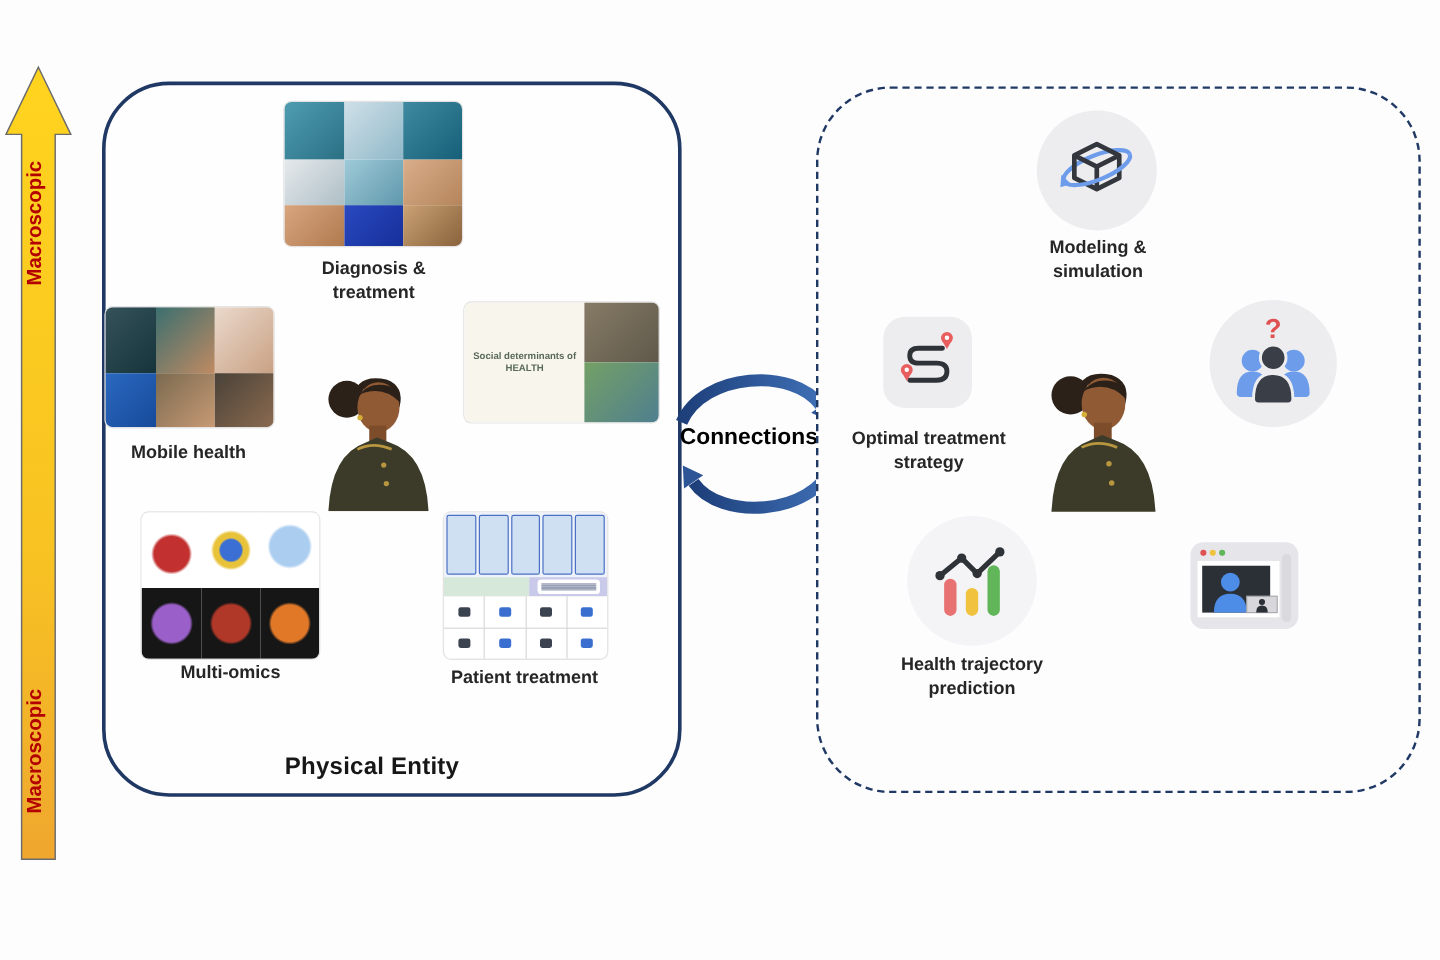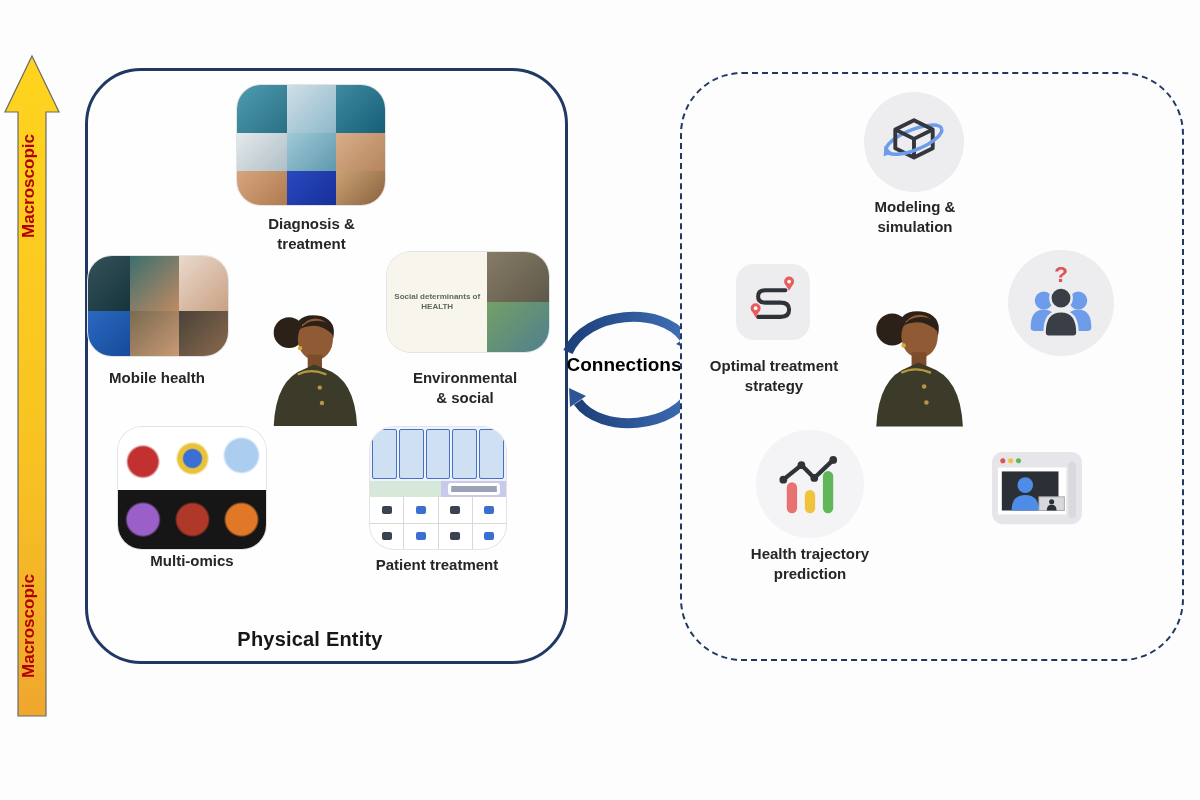--- a/index.html
+++ b/index.html
@@ -28,21 +28,21 @@
   .v-arrow{position:absolute;left:2px;top:48px;}
 
   
   .timeline{position:absolute;left:45px;top:716px;width:1105px;height:24px;
             border:2px solid #46505e;box-sizing:border-box;
             background:linear-gradient(90deg,#8dc646 0%,#a9c83f 35%,#cdbe3b 65%,#e8ab38 88%,#efa437 100%);
             display:flex;align-items:center;justify-content:space-between;
             padding:0 28px 0 32px;}
 
   
-  .collage{position:absolute;border-radius:24px;overflow:hidden;
+  .collage{position:absolute;border-radius:6px;overflow:hidden;
            box-shadow:0 0 0 1px #e3e3e3;display:grid;}
   .collage>div{width:100%;height:100%;}
   .c-diag{left:237px;top:85px;width:148px;height:120px;
           grid-template-columns:34% 33% 33%;grid-template-rows:40% 32% 28%;}
   .c-mob{left:88px;top:256px;width:140px;height:100px;
          grid-template-columns:30% 35% 35%;grid-template-rows:55% 45%;}
   .c-env{left:387px;top:252px;width:162px;height:100px;
          grid-template-columns:62% 38%;grid-template-rows:50% 50%;}
   .c-omi{left:118px;top:427px;width:148px;height:122px;
          grid-template-columns:34% 33% 33%;grid-template-rows:52% 48%;}
@@ -119,22 +119,20 @@
   </div>
   <div class="item-label" style="left:82px;top:368px;width:150px;">Mobile health</div>
 
   <div class="collage c-env">
     <div class="sketch-tile">
       <span class="sketch-text">Social determinants of HEALTH</span>
     </div>
     <div style="background:linear-gradient(135deg,#867b66,#5f584a)"></div>
     <div style="background:linear-gradient(135deg,#74a065,#4f7f8f)"></div>
   </div>
-  <div class="item-label" style="left:390px;top:368px;width:150px;">Environmental
-&amp; social</div>
 
   <div class="collage c-omi">
     <div style="background:radial-gradient(circle at 50% 55%,#c23030 0 34%,#fff 40%)"></div>
     <div style="background:radial-gradient(circle at 50% 50%,#3b6fd4 0 22%,#e8c33a 26% 36%,#fff 42%)"></div>
     <div style="background:radial-gradient(circle at 50% 45%,#aacdf0 0 38%,#fff 44%)"></div>
     <div style="background:radial-gradient(circle at 50% 50%,#9a5fc8 0 40%,#161616 46%)"></div>
     <div style="background:radial-gradient(circle at 50% 50%,#b03828 0 40%,#161616 46%)"></div>
     <div style="background:radial-gradient(circle at 50% 50%,#e07828 0 40%,#161616 46%)"></div>
   </div>
   <div class="item-label" style="left:117px;top:551px;width:150px;">Multi-omics</div>

